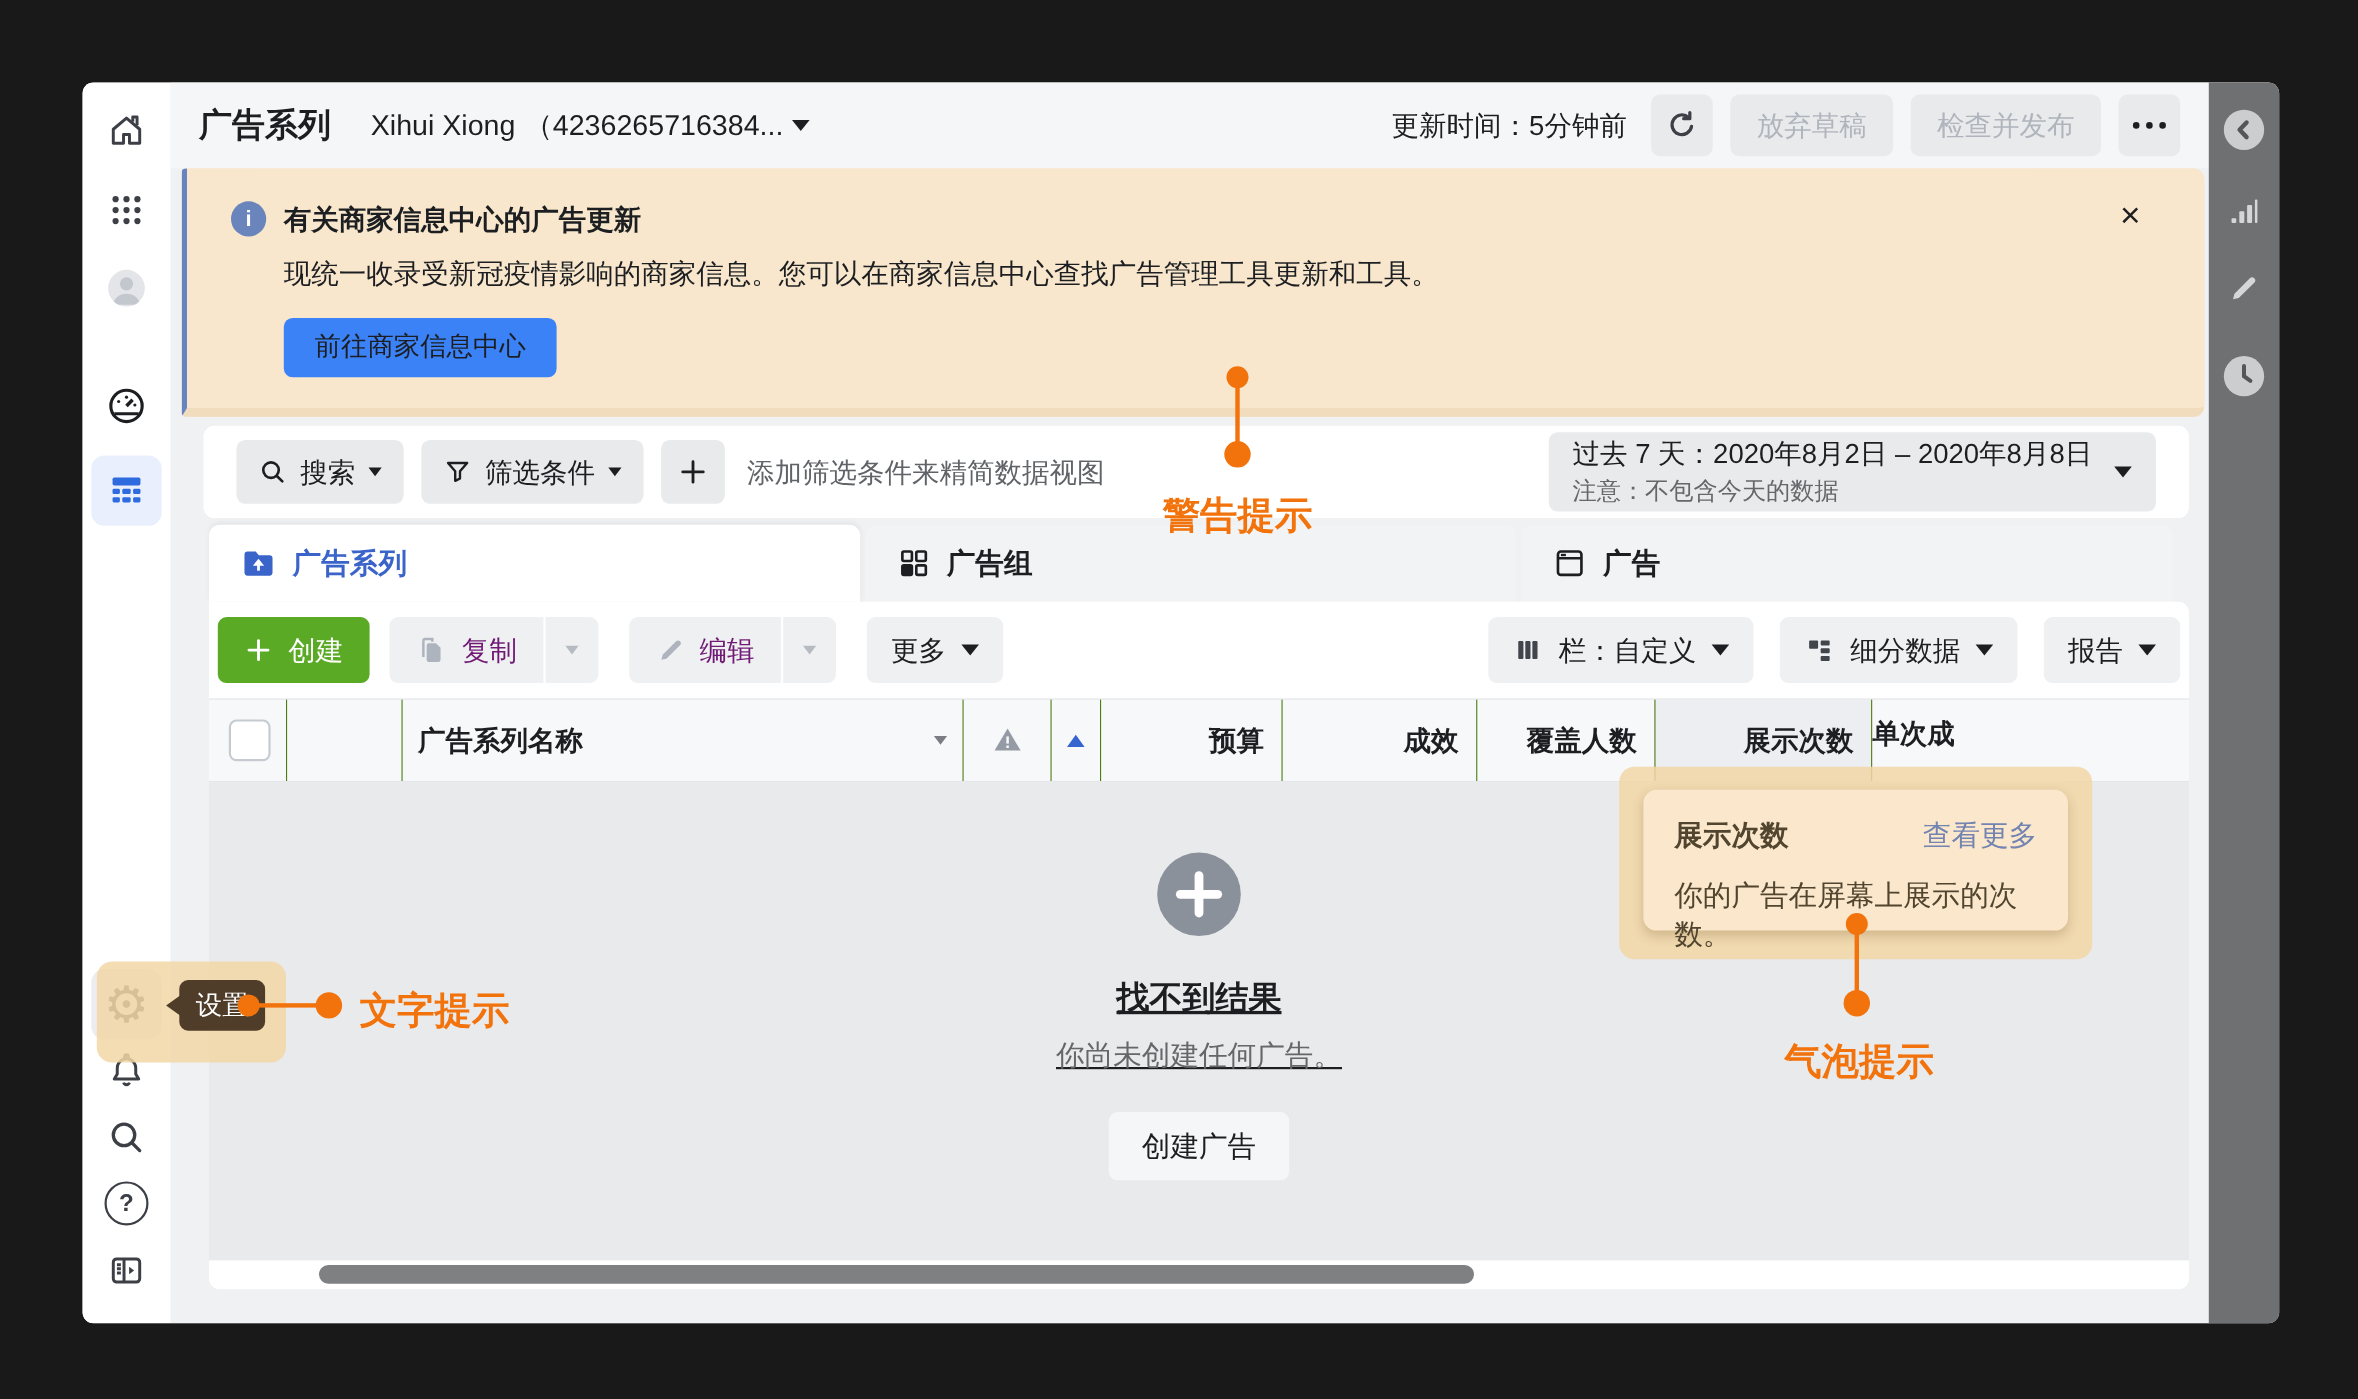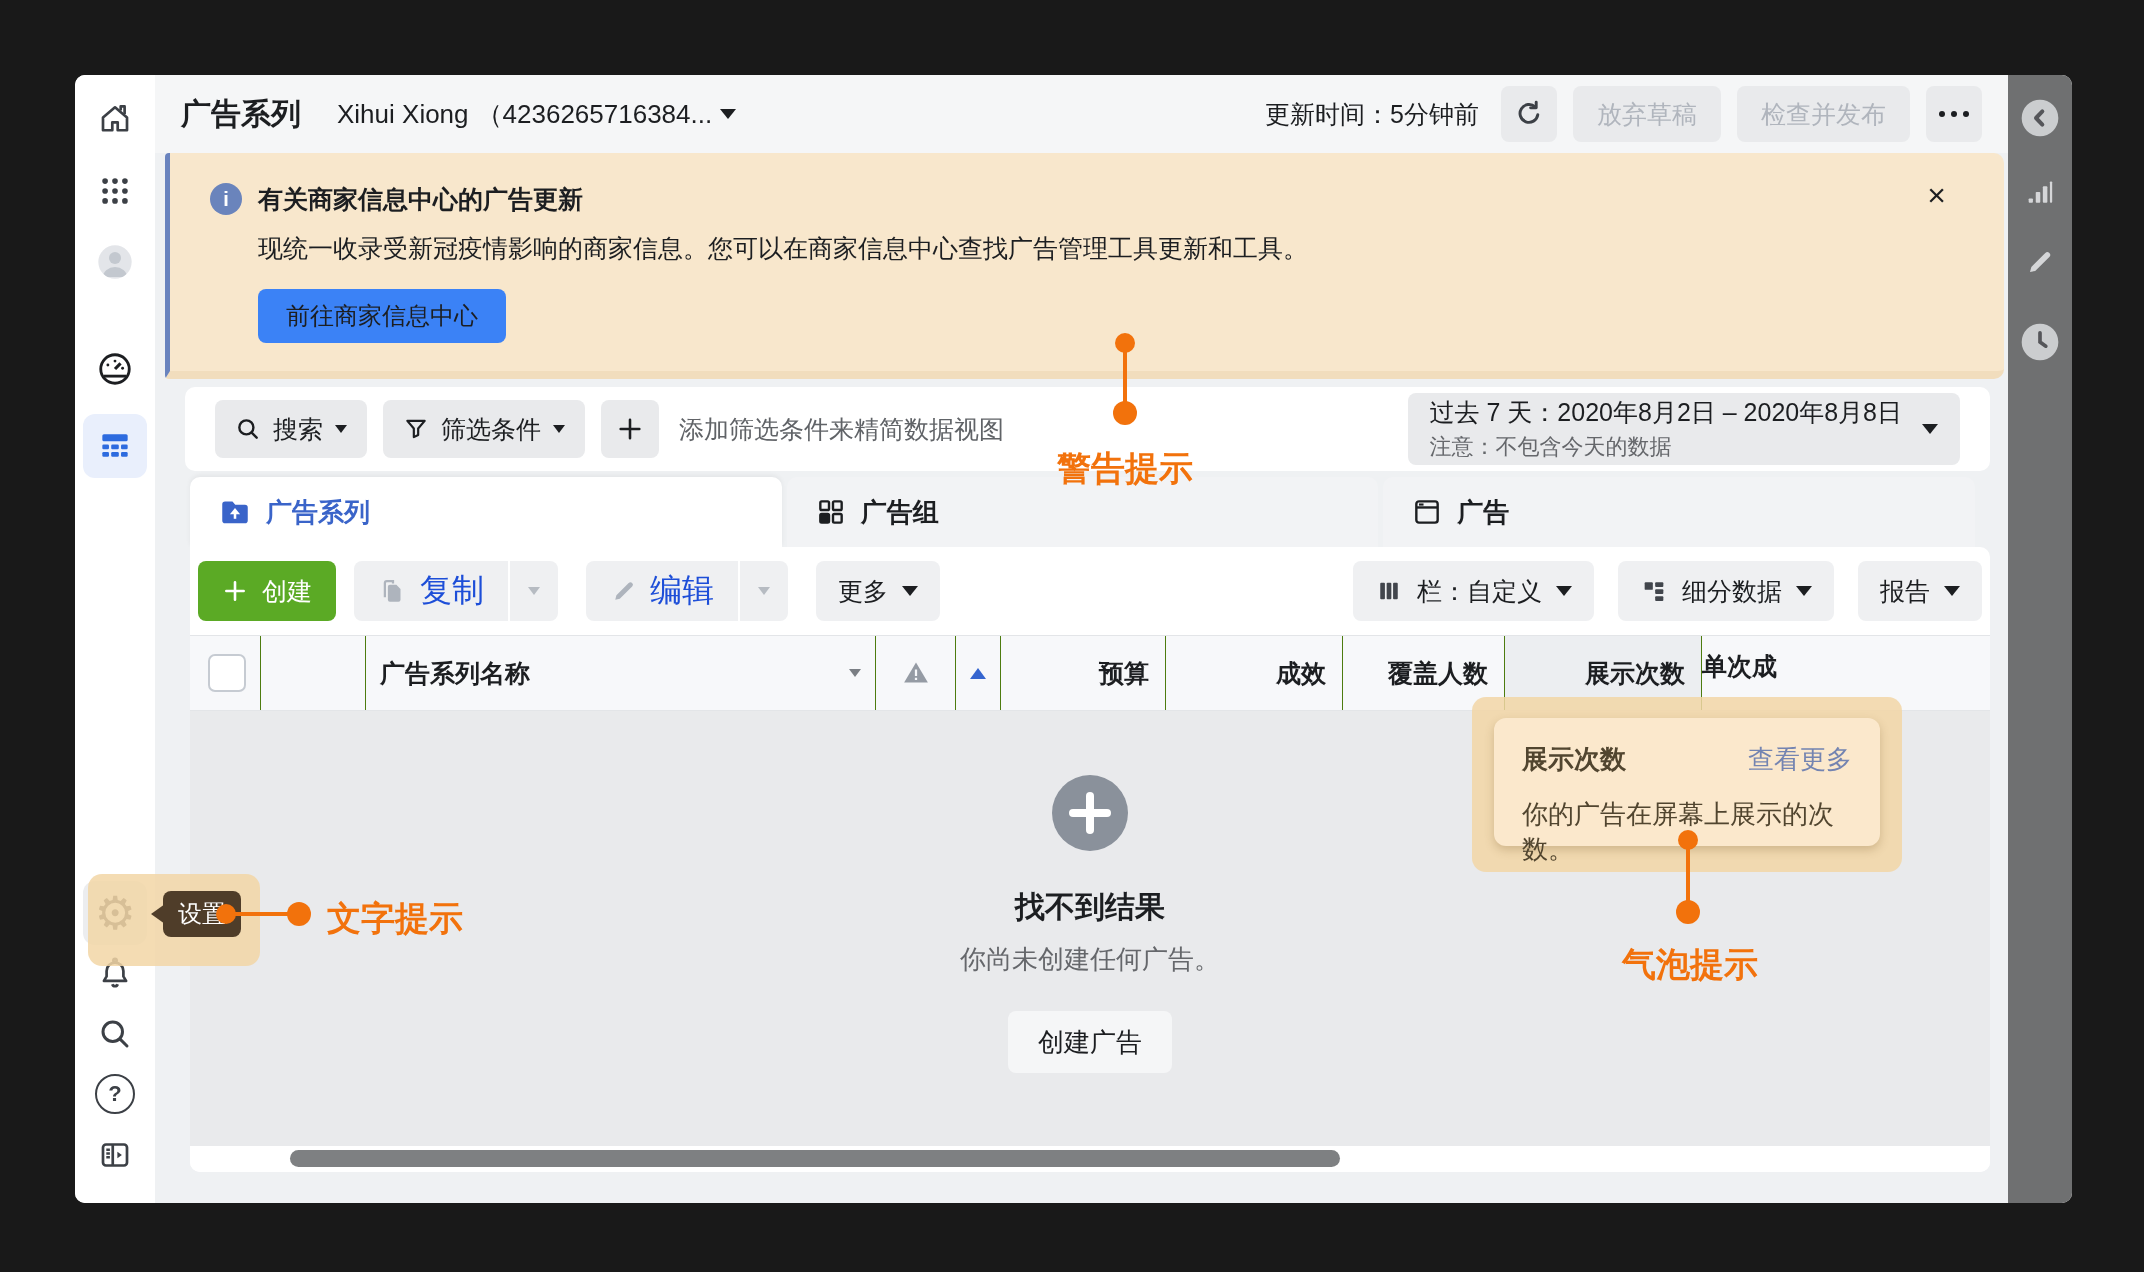--- a/index.html
+++ b/index.html
@@ -61,37 +61,37 @@
        border-radius:10px 10px 0 0;font-size:26px;font-weight:700;background:#F2F3F5;color:#1C1E21;}
   .tab.active{background:#fff;color:#3A64C9;box-shadow:0 -2px 5px rgba(0,0,0,0.05);}
   
   .panel{position:absolute;left:35px;top:472px;width:1800px;height:625px;background:#fff;
          border-radius:0 10px 10px 10px;display:flex;flex-direction:column;overflow:hidden;}
   .toolbar{height:88px;display:flex;align-items:center;padding:0 8px;flex:0 0 88px;}
   .btn-create{height:60px;background:#5BAA25;border-radius:8px;color:#fff;display:flex;
               align-items:center;gap:14px;padding:0 24px;font-size:25px;margin-right:18px;}
   .split{display:flex;margin-right:28px;}
   .split-main{height:60px;background:#EFF0F2;border-radius:8px 0 0 8px;display:flex;align-items:center;
-              gap:12px;padding:0 24px;font-size:32px;color:#1d4ed8;}
+              gap:12px;padding:0 24px;font-size:25px;color:#701a75;}
   .split-caret{width:48px;height:60px;background:#EFF0F2;border-radius:0 8px 8px 0;margin-left:2px;
                display:flex;align-items:center;justify-content:center;}
   .btn-gray{height:60px;background:#EFF0F2;border-radius:8px;display:flex;align-items:center;
             gap:14px;padding:0 22px;font-size:25px;color:#1C1E21;}
   .toolbar-right{margin-left:auto;display:flex;align-items:center;gap:24px;}
   
   .thead{height:76px;flex:0 0 76px;display:flex;background:#F7F8FA;border-top:1px solid #E3E5E8;
          border-bottom:1px solid #E3E5E8;box-sizing:border-box;}
   .th{display:flex;align-items:center;font-size:25px;font-weight:700;border-left:1px solid #4d7c0f;
       box-sizing:border-box;}
   .th.first{border-left:none;}
   .th.num{justify-content:flex-end;padding-right:16px;}
   .checkbox{width:34px;height:34px;background:#fff;border:2px solid #C6CBD2;border-radius:7px;}
   
   .tbody{flex:1 1 auto;background:#E9EAEC;position:relative;}
-  .empty{position:absolute;left:50%;top:64px;transform:translateX(-50%);text-align:center;width:620px;}
+  .empty{position:absolute;left:50%;top:64px;transform:translateX(-50%);text-align:center;width:620px;text-decoration:underline;}
   .plus-circle{width:76px;height:76px;border-radius:50%;background:#8A919B;margin:0 auto;position:relative;}
   .plus-circle i{position:absolute;background:#fff;border-radius:4px;}
   .plus-circle i.v{left:34px;top:17px;width:8px;height:42px;}
   .plus-circle i.h{left:17px;top:34px;width:42px;height:8px;}
   .empty-title{font-size:30px;font-weight:700;margin-top:36px;}
   .empty-sub{font-size:26px;color:#65676B;margin-top:14px;}
   .empty-btn{display:inline-block;margin-top:34px;height:62px;line-height:62px;background:#F5F6F7;
              border-radius:8px;padding:0 30px;font-size:26px;}
   .scrollrow{height:26px;flex:0 0 26px;background:#fff;position:relative;}
   .thumb{position:absolute;left:100px;top:4px;width:1050px;height:17px;background:#7E8082;border-radius:9px;}

